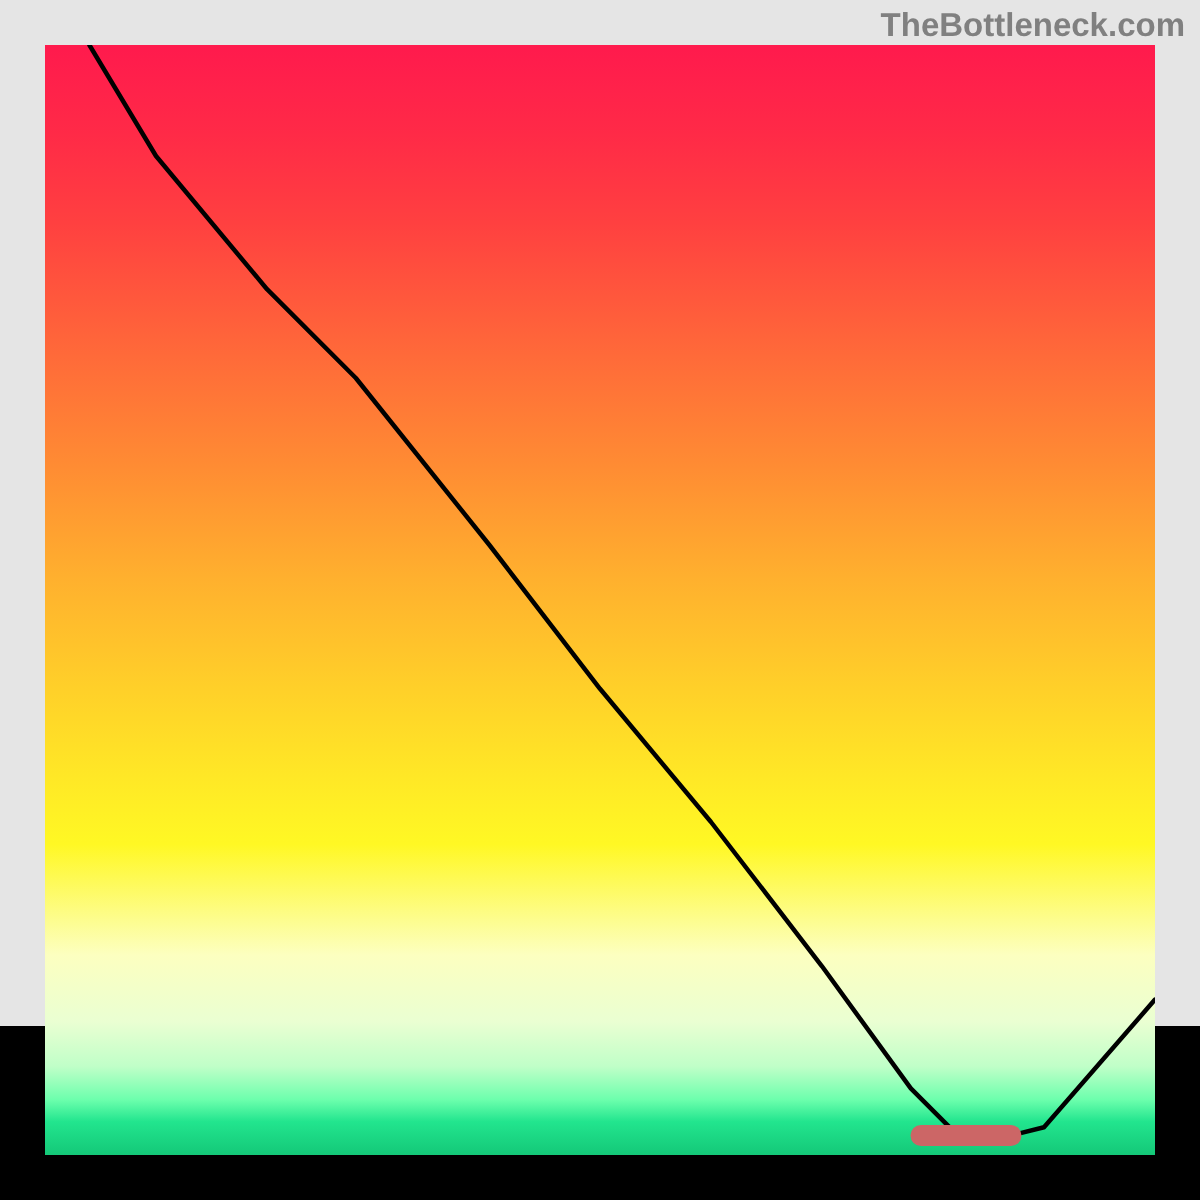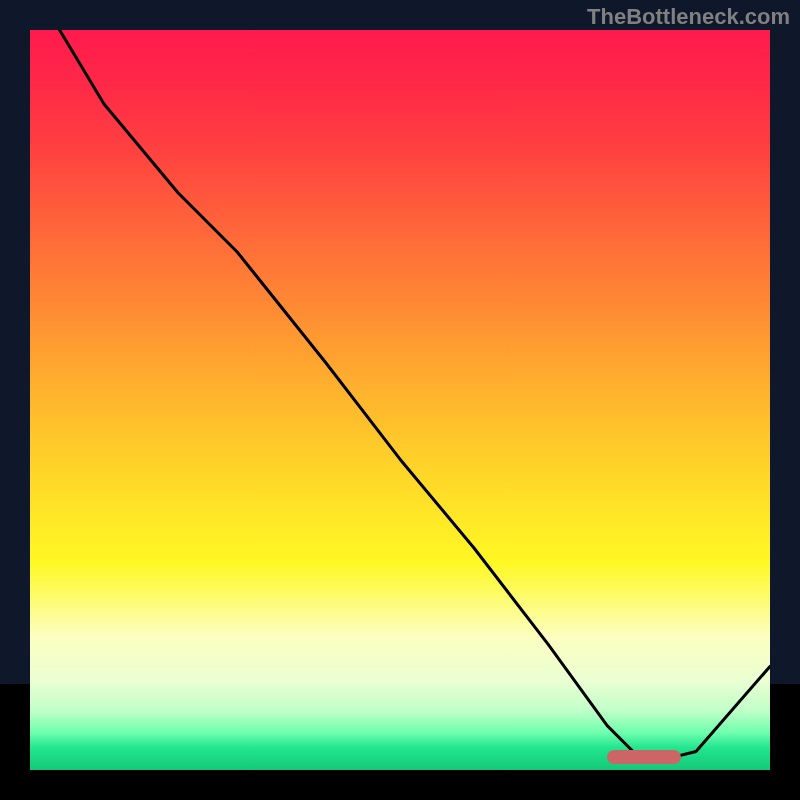--- a/index.html
+++ b/index.html
@@ -10,21 +10,21 @@
     background: #000;
     position: relative;
     font-family: Arial, Helvetica, sans-serif;
   }
   .outer-frame {
     position: absolute;
     top: 0;
     left: 0;
     width: 800px;
     height: 684px;
-    background: #0f172a;
+    background: #e5e5e5;
   }
   .plot-area {
     position: absolute;
     top: 30px;
     left: 30px;
     width: 740px;
     height: 740px;
     background: linear-gradient(to bottom,
       #ff1a4d 0%,
       #ff2a47 8%,

